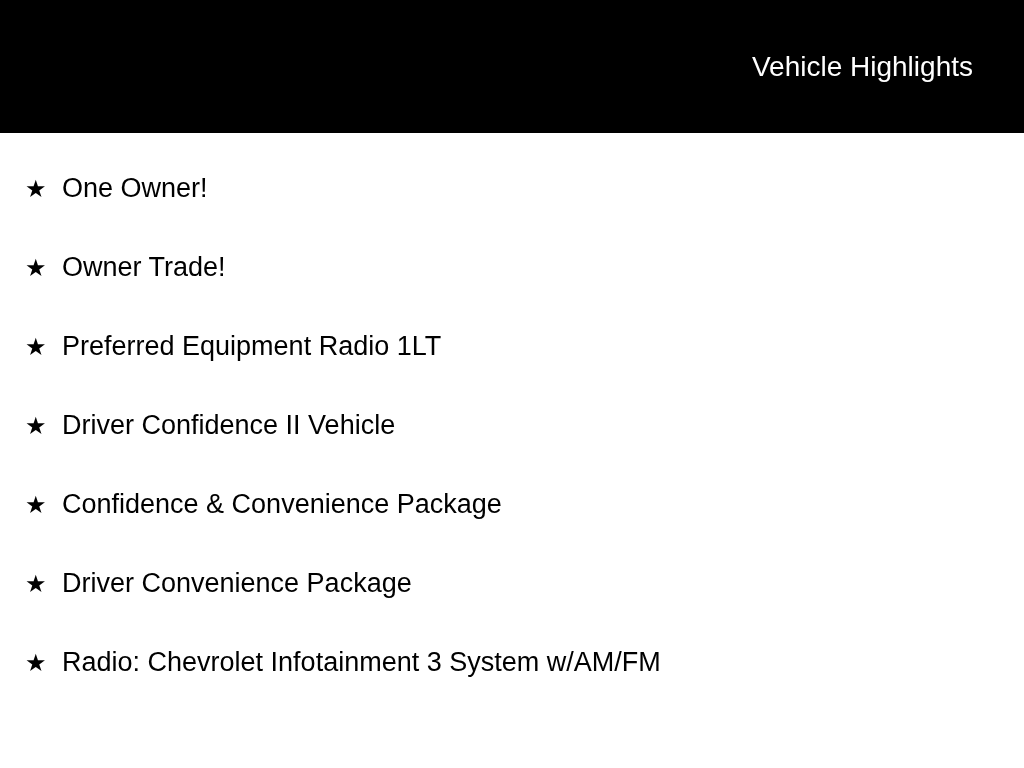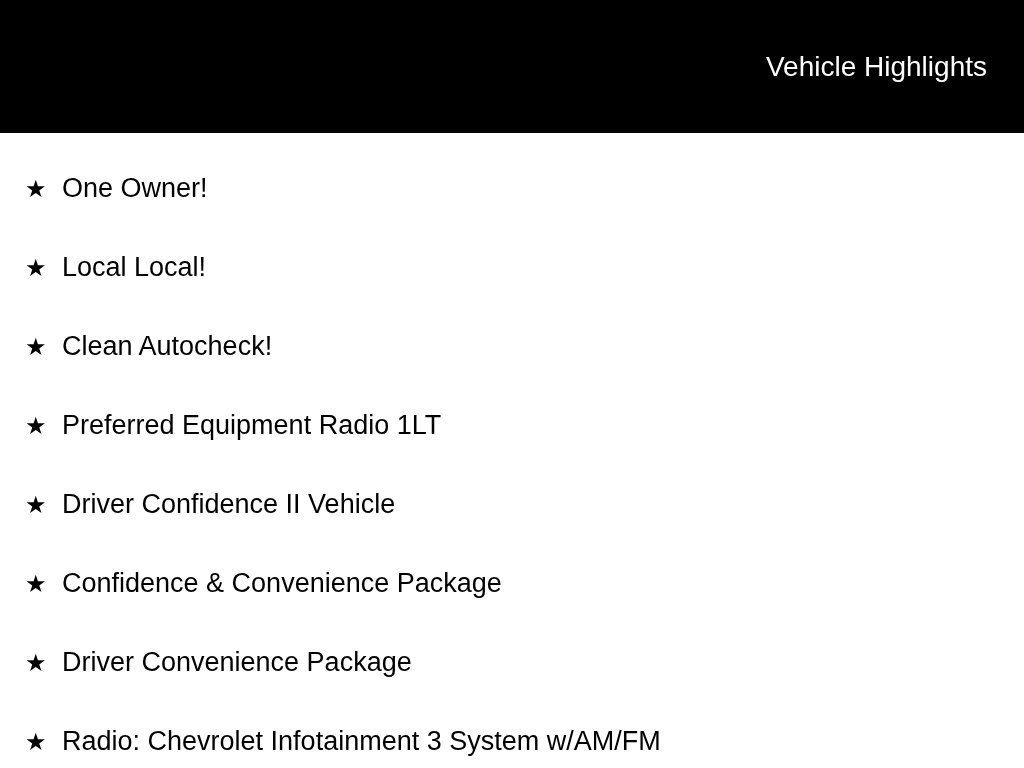--- a/index.html
+++ b/index.html
@@ -17,21 +17,21 @@
     width: 1024px;
     height: 768px;
     background: #ffffff;
   }
   .header-bar {
     height: 133px;
     line-height: 133px;
     background: #000000;
     color: #ffffff;
     text-align: right;
-    padding-right: 37px;
+    padding-right: 51px;
     box-sizing: border-box;
     font-size: 28px;
     font-weight: 400;
     white-space: nowrap;
   }
   .highlight-list {
     margin: 16px;
     padding: 0;
     list-style: none;
   }
@@ -60,24 +60,21 @@
 
   <div class="header-bar">
     <span>Vehicle Highlights</span>
   </div>
 
   <ul class="highlight-list">
     <li class="item">
       <span class="star">★</span><span class="label">One Owner!</span>
     </li>
     <li class="item">
-      <span class="star">★</span><span class="label">Local Local!</span>
-    </li>
-    <li class="item">
-      <span class="star">★</span><span class="label">Clean Autocheck!</span>
+      <span class="star">★</span><span class="label">Owner Trade!</span>
     </li>
     <li class="item">
       <span class="star">★</span><span class="label">Preferred Equipment Radio 1LT</span>
     </li>
     <li class="item">
       <span class="star">★</span><span class="label">Driver Confidence II Vehicle</span>
     </li>
     <li class="item">
       <span class="star">★</span><span class="label">Confidence &amp; Convenience Package</span>
     </li>

